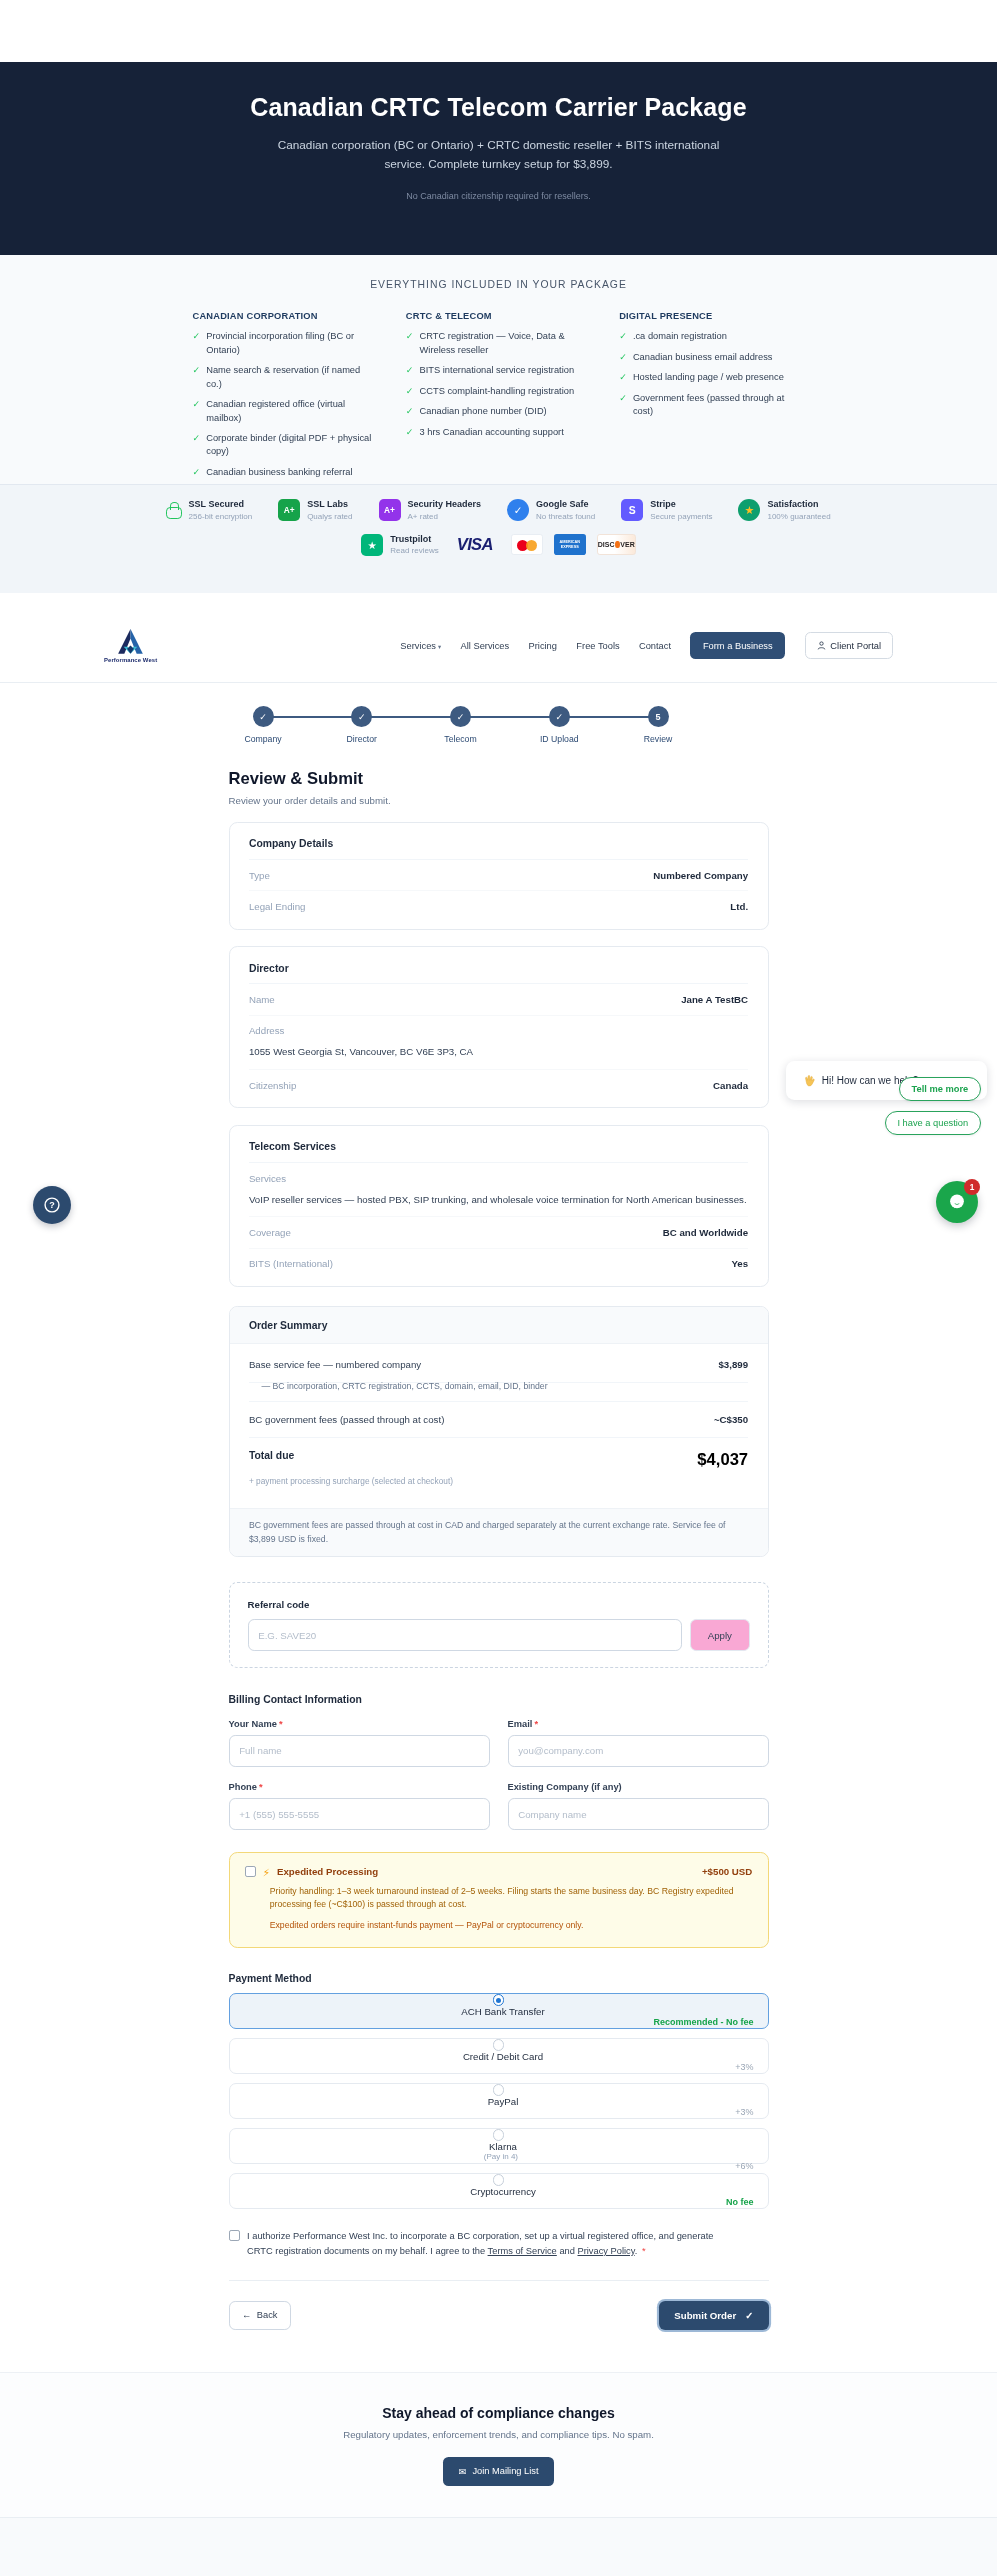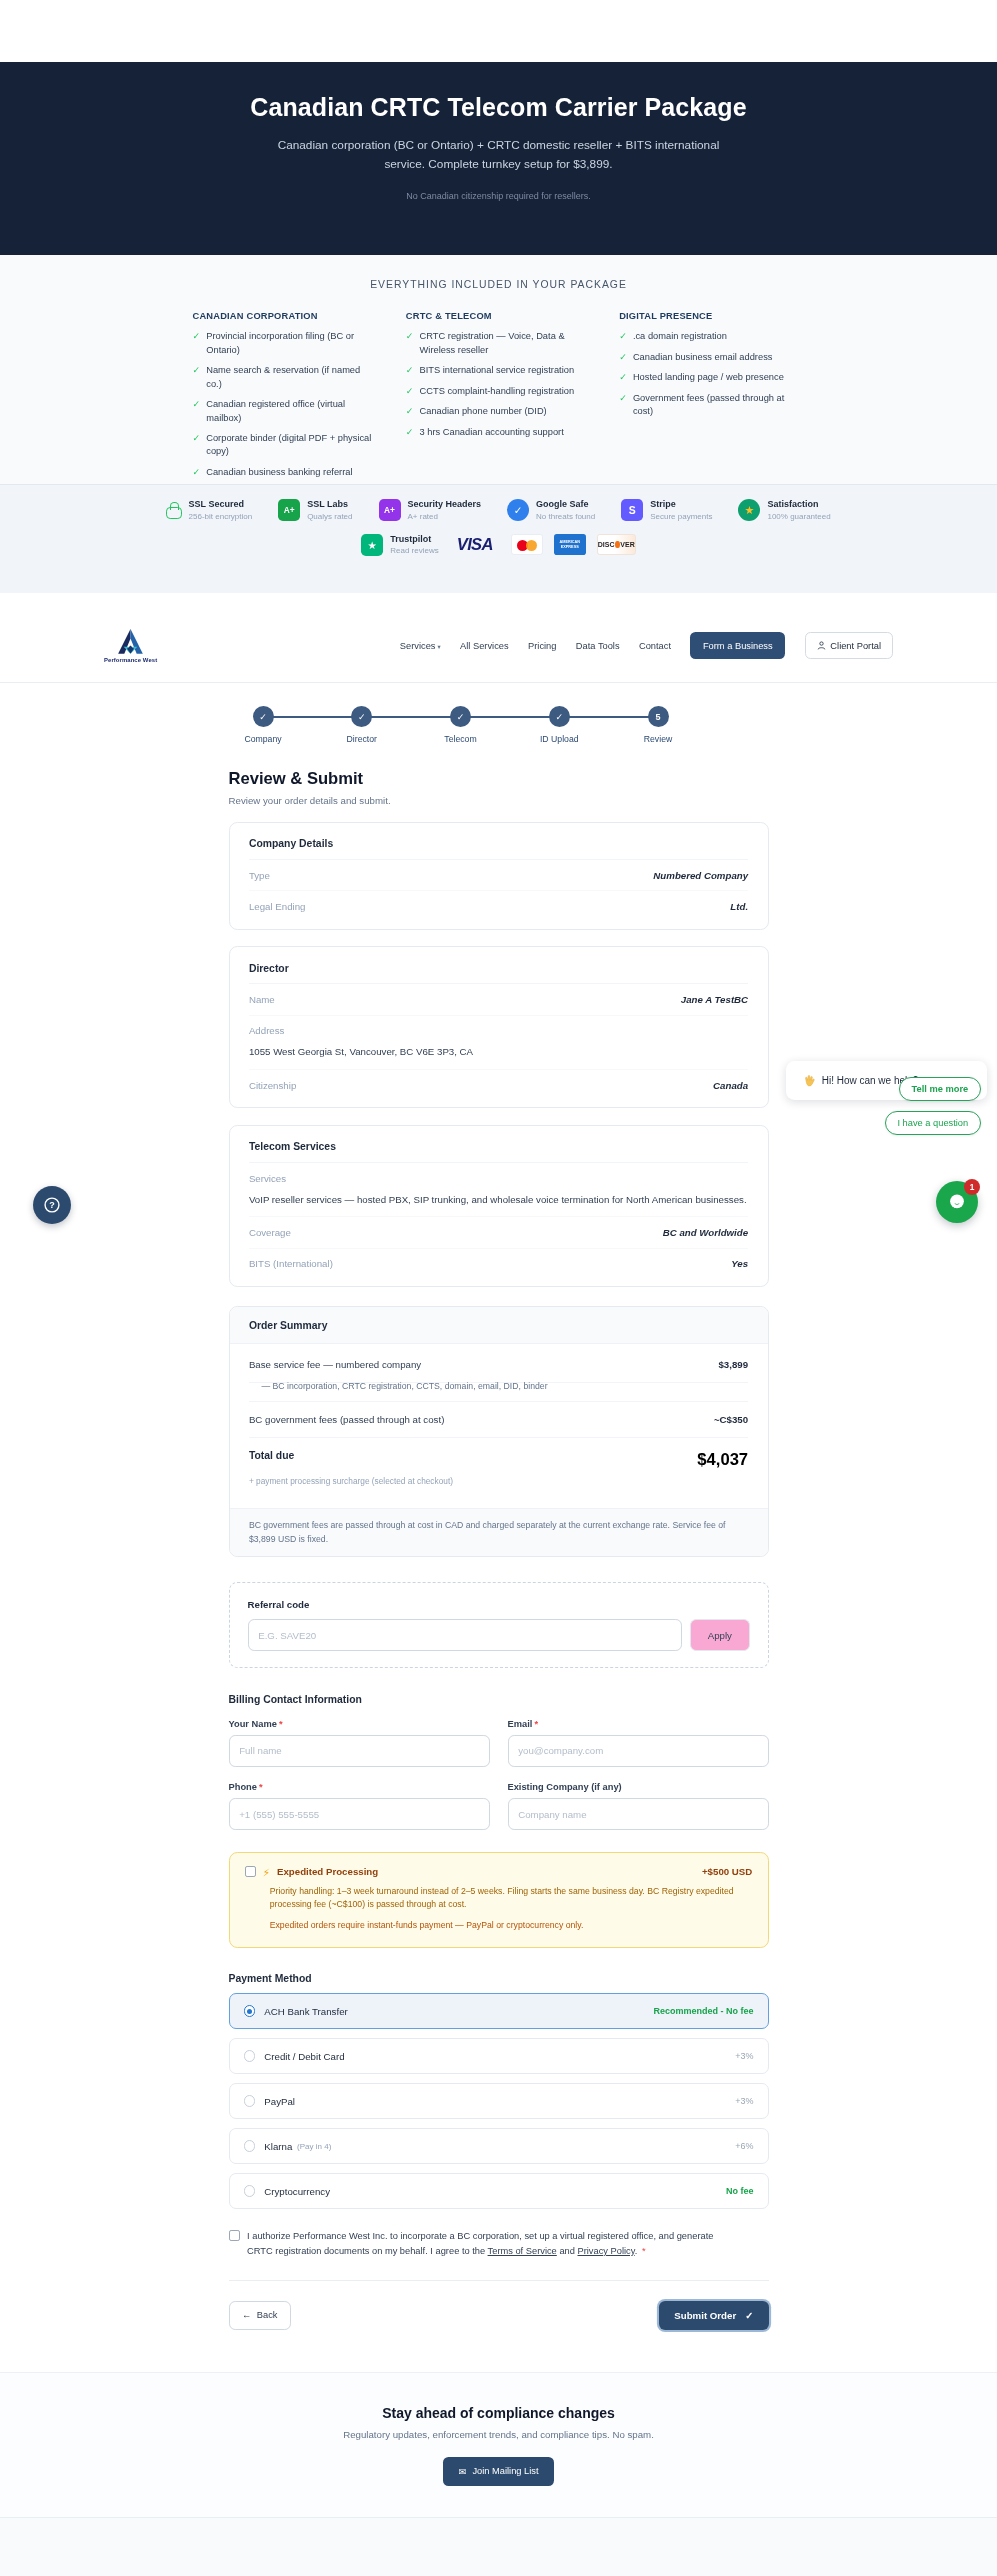--- a/index.html
+++ b/index.html
@@ -71,21 +71,21 @@
   .step .s-label { margin-top:7px; font-size:8.7px; color:#2c4a73; font-weight:500; }
 
   .rs-title { font-size:16.6px; font-weight:700; color:#0f172a; margin-top:25px; }
   .rs-sub { font-size:9.7px; color:#64748b; margin-top:5.5px; }
 
   .card { border:0.7px solid #e5eaf0; border-radius:8.3px; background:#fff; padding:15.2px 19.4px 7px; margin-top:16.6px; }
   .card-title { font-size:10.4px; font-weight:700; color:#1e293b; padding-bottom:9.7px; border-bottom:0.7px solid #f1f5f9; }
   .krow { display:flex; justify-content:space-between; align-items:center; padding:9.7px 0; border-bottom:0.7px solid #f6f8fa; }
   .krow:last-child { border-bottom:none; }
   .krow .k { font-size:9.7px; color:#94a3b8; }
-  .krow .v { font-size:9.7px; color:#1e293b; font-weight:600;font-style:italic; }
+  .krow .v { font-size:9.7px; color:#1e293b; font-weight:600; }
   .kblock { padding:9.7px 0; border-bottom:0.7px solid #f6f8fa; }
   .kblock .k { font-size:9.7px; color:#94a3b8; }
   .kblock .vp { font-size:9.7px; color:#334155; line-height:1.55; margin-top:8px; }
 
   .order-card { border:0.7px solid #e5eaf0; border-radius:8.3px; margin-top:19.4px; overflow:hidden; }
   .order-head { background:#f8fafc; padding:12.5px 19.4px; border-bottom:0.7px solid #eef2f6; font-size:10.4px; font-weight:700; color:#1e293b; }
   .order-body { padding:2.8px 19.4px 11px; }
   .oline { display:flex; justify-content:space-between; padding:11.8px 0; border-bottom:0.7px solid #f1f5f9; font-size:9.7px; color:#334155; }
   .oline .ov { font-weight:700; color:#1e293b; }
   .osub { font-size:8.7px; color:#64748b; padding:0 0 10.4px 12.5px; border-bottom:0.7px solid #f1f5f9; margin-top:-2.1px; }
@@ -110,21 +110,21 @@
   .exped { background:#fefce8; border:1.4px solid #f3d878; border-radius:8.3px; padding:12.5px 15.2px; margin-top:22px; }
   .exped-head { display:flex; align-items:center; gap:7px; }
   .cbx { width:11px; height:11px; border:1px solid #9aa6b5; border-radius:2.1px; background:#fff; flex:0 0 auto; cursor:pointer; }
   .exped .bolt { color:#f59e0b; font-size:10.4px; }
   .exped .x-title { font-size:9.7px; font-weight:700; color:#92400e; }
   .exped .x-price { margin-left:auto; font-size:9.7px; font-weight:700; color:#92400e; }
   .exped .x-body { font-size:8.7px; color:#a16207; line-height:1.55; margin:7px 0 0 25px; }
   .exped .x-note { font-size:8.7px; color:#b45309; line-height:1.55; margin:7px 0 2.8px 25px; }
 
   .pay-h { font-size:10.4px; font-weight:700; color:#1e293b; margin-top:25px; }
-  .pay-opt { display:flex; align-items:center; height:36px; padding:0 14px; border:0.7px solid #e5eaf0; border-radius:7px; margin-top:9px; cursor:pointer; background:#fff; }
+  .pay-opt { display:flex; align-items:center; height:36px; padding:0 14px; border:0.7px solid #e5eaf0; border-radius:7px; margin-top:9px; cursor:pointer; background:#fff;flex-direction:column; }
   .pay-opt.selected { border:1.4px solid #63a0e0; background:#edf3f9; }
   .radio { width:11.8px; height:11.8px; border-radius:50%; border:1.4px solid #c6cfda; background:#fff; flex:0 0 auto; }
   .radio.checked { border-color:#2176d2; position:relative; }
   .radio.checked::after { content:''; position:absolute; top:2.4px; left:2.4px; width:5.5px; height:5.5px; border-radius:50%; background:#2176d2; }
   .pay-opt .p-label { font-size:9.7px; color:#1e293b; font-weight:500; margin-left:9px; }
   .pay-opt .p-sub { font-size:8px; color:#94a3b8; margin-left:4.8px; }
   .pay-opt .p-fee { margin-left:auto; font-size:9px; color:#9aa6b5; }
   .pay-opt .p-fee.green { color:#16a34a; font-weight:600; }
 
   .auth { display:flex; gap:7.6px; margin-top:19.4px; }
@@ -319,21 +319,21 @@
           <polygon points="17,27 27,37 23,27" fill="#3bbcd4"></polygon>
           <polygon points="37,27 27,37 31,27" fill="#3bbcd4"></polygon>
           <polygon points="22,30 27,25 32,30 27,37" fill="#123a6e"></polygon>
         </svg>
         <span class="brand-label">Performance West</span>
       </div>
       <nav class="menu">
         <a href="#"><span>Services</span><span class="caret">▾</span></a>
         <a href="#">All Services</a>
         <a href="#">Pricing</a>
-        <a href="#">Data Tools</a>
+        <a href="#">Free Tools</a>
         <a href="#">Contact</a>
         <button class="btn-cta">Form a Business</button>
         <button class="btn-portal">
           <svg width="9" height="9" viewBox="0 0 14 14">
               <circle cx="7" cy="4" r="2.6" fill="none" stroke="#334155" stroke-width="1.4"></circle>
               <path d="M1.8 13 C1.8 9.6 12.2 9.6 12.2 13" fill="none" stroke="#334155" stroke-width="1.4"></path>
             </svg>
           <span>Client Portal</span>
         </button>
       </nav>

